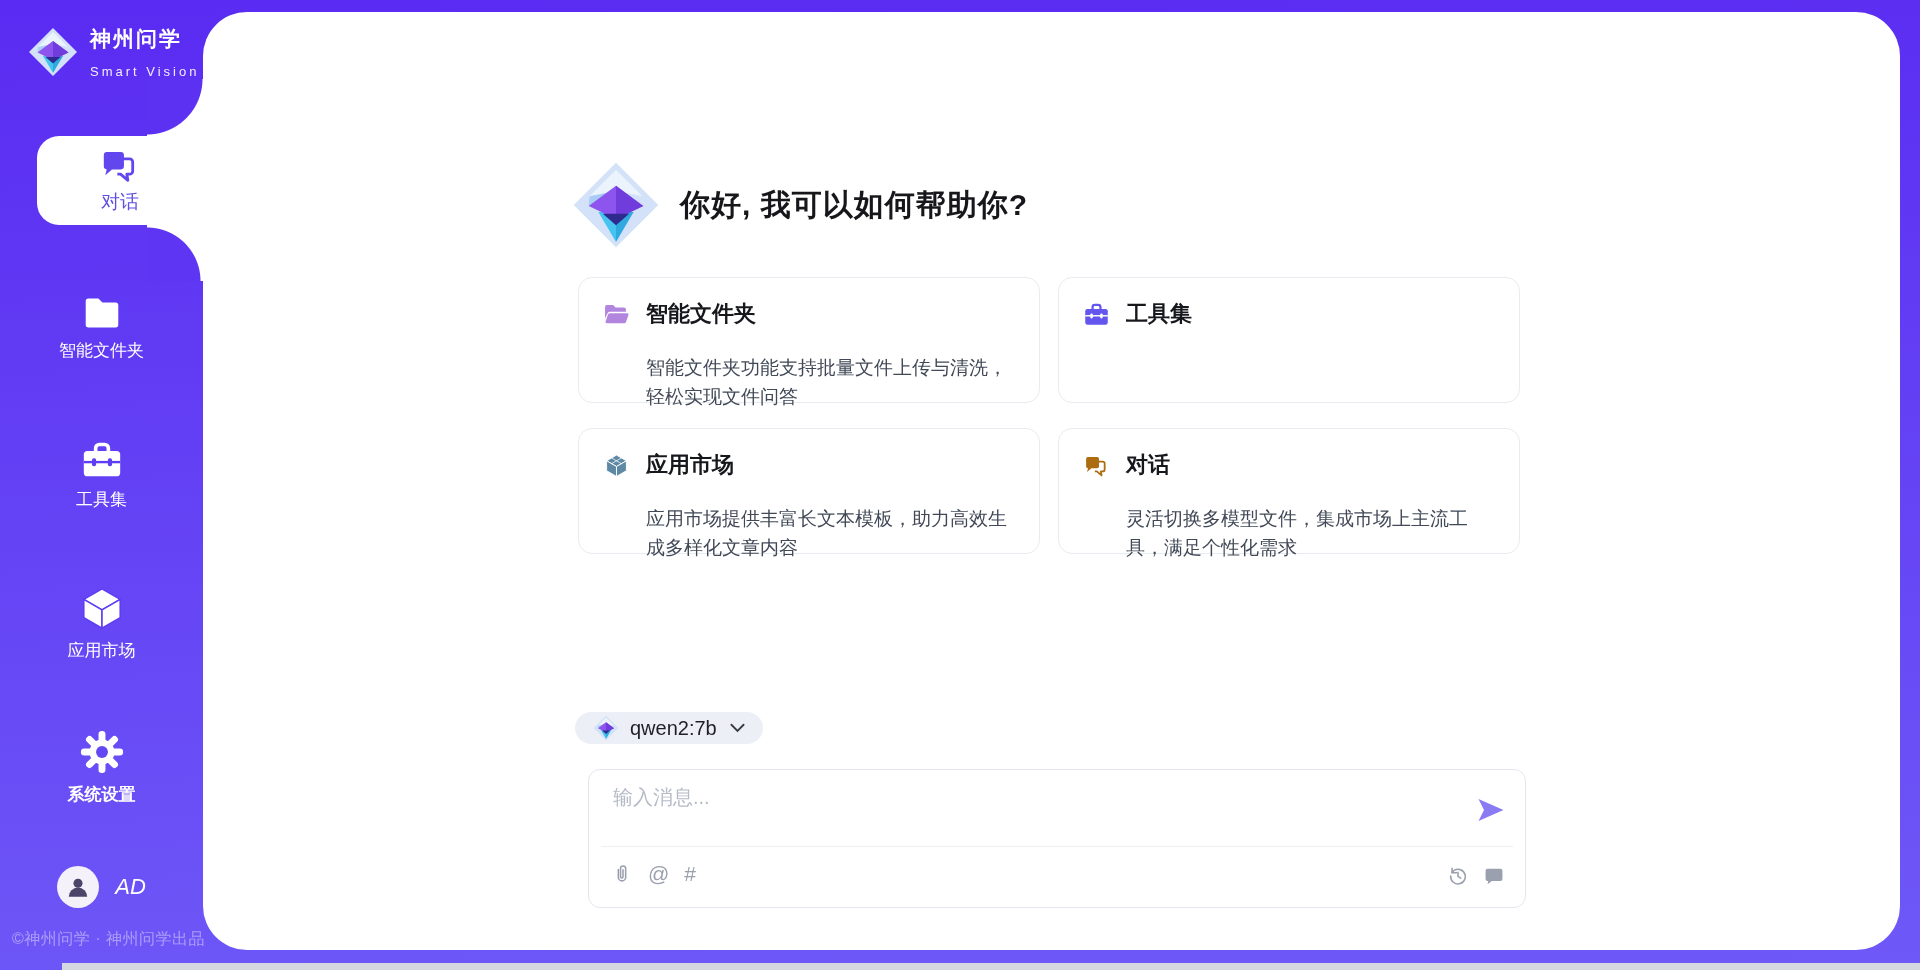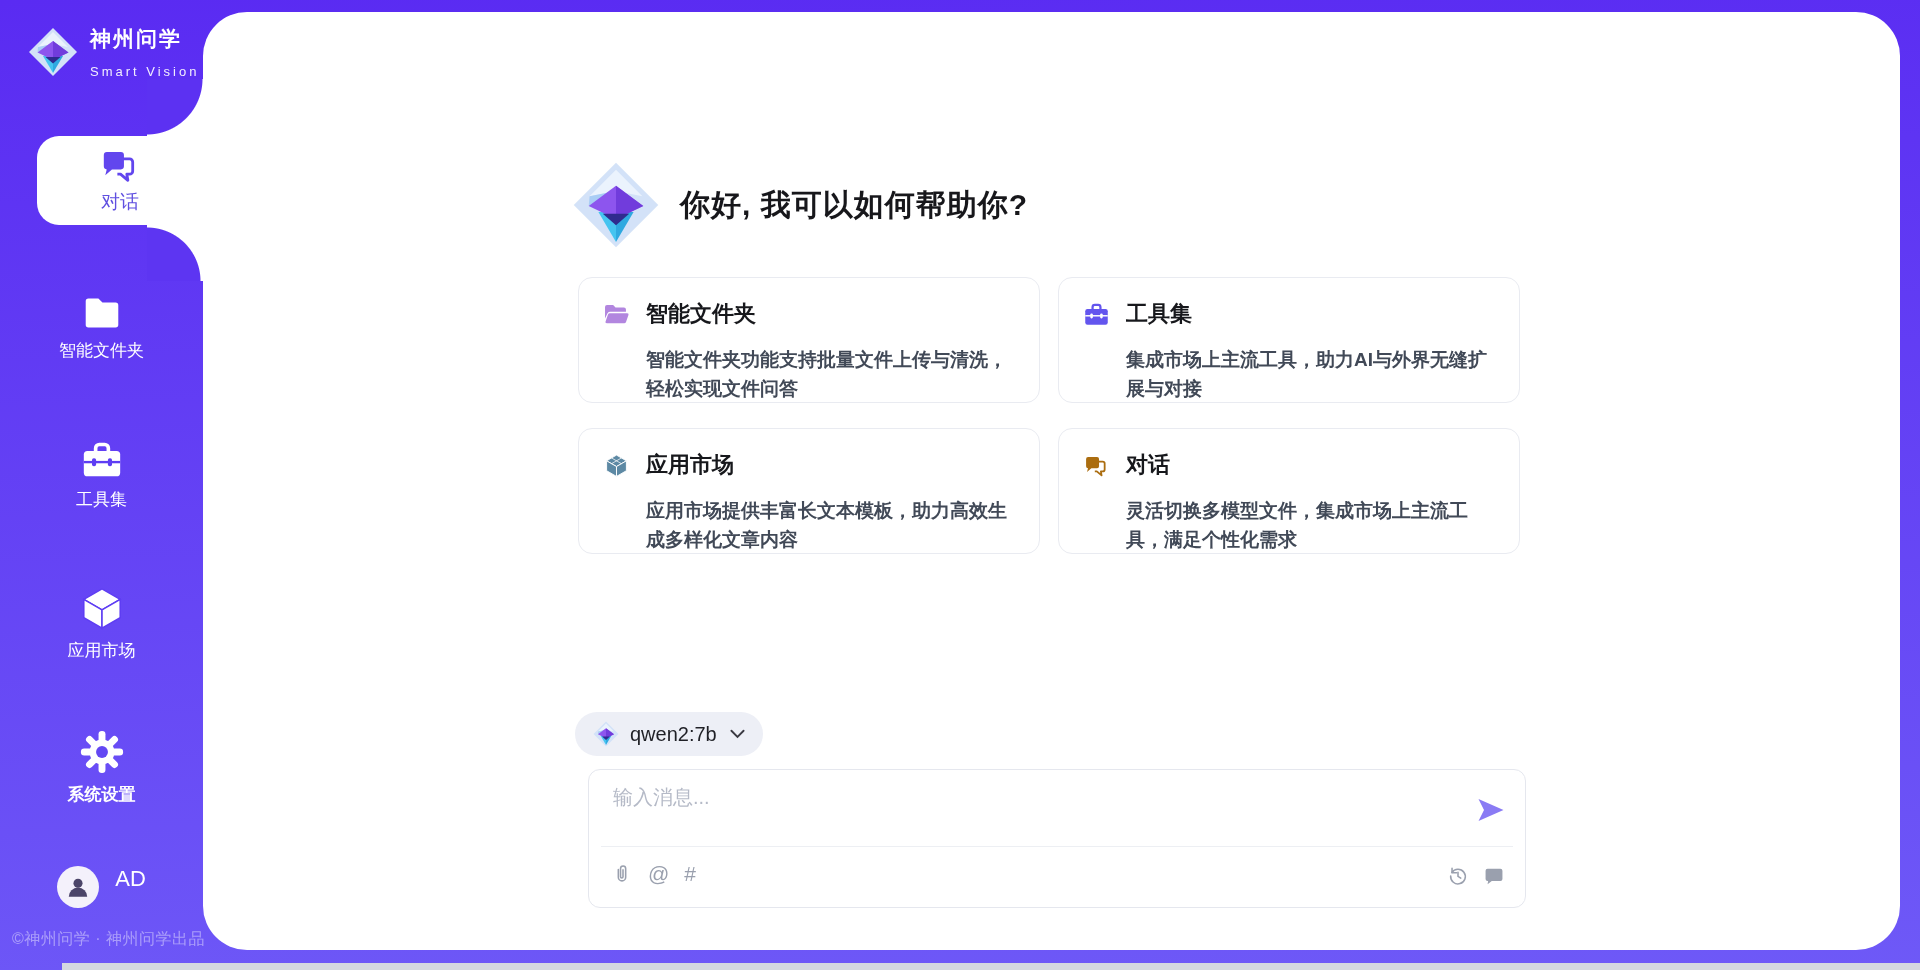--- a/index.html
+++ b/index.html
@@ -30,21 +30,21 @@
   .tab .tab-icon { width:42px; height:38px; color:#6246ee; }
   .tab-label { color:#5f4fe0; font-size:19px; }
 
   .nav-item { position:absolute; left:0; width:203px; display:flex; flex-direction:column;
               align-items:center; gap:8px; color:#fff; cursor:pointer; }
   .nav-item svg { color:#fff; }
   .nav-label { font-size:17px; color:#fff; }
   .ni-1 { top:293px; } .ni-2 { top:440px; } .ni-3 { top:585px; } .ni-4 { top:729px;font-weight:bold; }
 
   .user-row { position:absolute; left:0; top:866px; width:203px; display:flex;
-              justify-content:center; gap:16px; cursor:pointer; }
+              align-items:center; justify-content:center; gap:16px; cursor:pointer;font-style:italic; }
   .avatar { width:42px; height:42px; border-radius:50%; background:#f4f1fb; display:flex;
             align-items:center; justify-content:center; }
   .avatar svg { width:26px; height:26px; color:#4c4569; }
   .user-name { color:#fff; font-size:22px; }
   .side-footer { position:absolute; left:12px; top:929px; white-space:nowrap;
                  color:rgba(255,255,255,.42); font-size:16px; letter-spacing:.5px; }
 
   .bottom-strip { position:absolute; left:62px; bottom:0; right:0; height:7px; background:#d4d7e0; }
 
   
@@ -54,26 +54,26 @@
   .greeting-text { font-size:30px; font-weight:bold; color:#17171b; letter-spacing:1px;text-align:center; }
 
   
   .cards { position:absolute; left:578px; top:277px; display:grid;
            grid-template-columns:462px 462px; grid-auto-rows:126px; column-gap:18px; row-gap:25px; }
   .card { background:#fff; border:1px solid #e9ebf1; border-radius:14px; padding:21px 24px;
           cursor:pointer; }
   .card-head { display:flex; align-items:center; gap:16px; }
   .card-head svg { width:27px; height:25px; flex:0 0 auto; }
   .card-title { font-size:22px; font-weight:bold; color:#17181c; }
-  .card-desc { margin:16px 0 0 43px; width:378px; font-size:19px; line-height:29px; color:#414957;font-weight:bold; }
+  .card-desc { margin:24px 0 0 43px; width:378px; font-size:19px; line-height:29px; color:#414957; }
   .ic-folder { color:#b286df; } .ic-toolbox { color:#6355ee; --seam:#ffffff; }
   .ic-cube { color:#5d89a4; --seam:#ffffff; } .ic-chat { color:#ab6d10; }
 
   
-  .model-pill { position:absolute; left:575px; top:712px; height:44px; border-radius:22px;
+  .model-pill { position:absolute; left:575px; top:712px; height:32px; border-radius:22px;
                 background:#edeff6; display:flex; align-items:center; gap:11px; padding:0 18px;
                 cursor:pointer; }
   .model-pill svg.logo { width:26px; height:28px; }
   .model-name { font-size:20px; color:#1f2026; }
   .model-pill .chev { width:15px; height:10px; color:#3a3a42; margin-left:2px; }
 
   
   .composer { position:absolute; left:575px; top:769px; width:938px; height:139px;
               background:#fff; border:1.5px solid #e5e7ee; border-radius:12px;margin-left:13px; }
   .composer-input { position:absolute; left:24px; top:16px; width:860px; border:none; outline:none;
@@ -213,21 +213,20 @@
       <div class="card-head">
         <svg class="ic-toolbox" viewBox="0 0 48 44">
           <path d="M17 13V9a4 4 0 0 1 4-4h6a4 4 0 0 1 4 4v4" fill="none" stroke="currentColor" stroke-width="4"></path>
           <rect x="4" y="12" width="40" height="28" rx="4" fill="currentColor"></rect>
           <rect x="4" y="23" width="40" height="2.6" fill="var(--seam)"></rect>
           <rect x="13" y="20" width="4.5" height="9" rx="2" fill="var(--seam)"></rect>
           <rect x="30.5" y="20" width="4.5" height="9" rx="2" fill="var(--seam)"></rect>
         </svg>
         <div class="card-title">工具集</div>
       </div>
-      <div class="card-desc">集成市场上主流工具，助力AI与外界无缝扩展与对接</div>
     </div>
 
     <div class="card">
       <div class="card-head">
         <svg class="ic-cube" viewBox="0 0 48 48">
           <polygon points="24,4 43,15 24,26 5,15" fill="currentColor" stroke="var(--seam)" stroke-width="1.8"></polygon>
           <polygon points="5,15 24,26 24,45 5,34" fill="currentColor" stroke="var(--seam)" stroke-width="1.8"></polygon>
           <polygon points="24,26 43,15 43,34 24,45" fill="currentColor" stroke="var(--seam)" stroke-width="1.8"></polygon>
           <line x1="14.5" y1="9.5" x2="33.5" y2="20.5" stroke="var(--seam)" stroke-width="1.4"></line>
           <line x1="33.5" y1="9.5" x2="14.5" y2="20.5" stroke="var(--seam)" stroke-width="1.4"></line>

